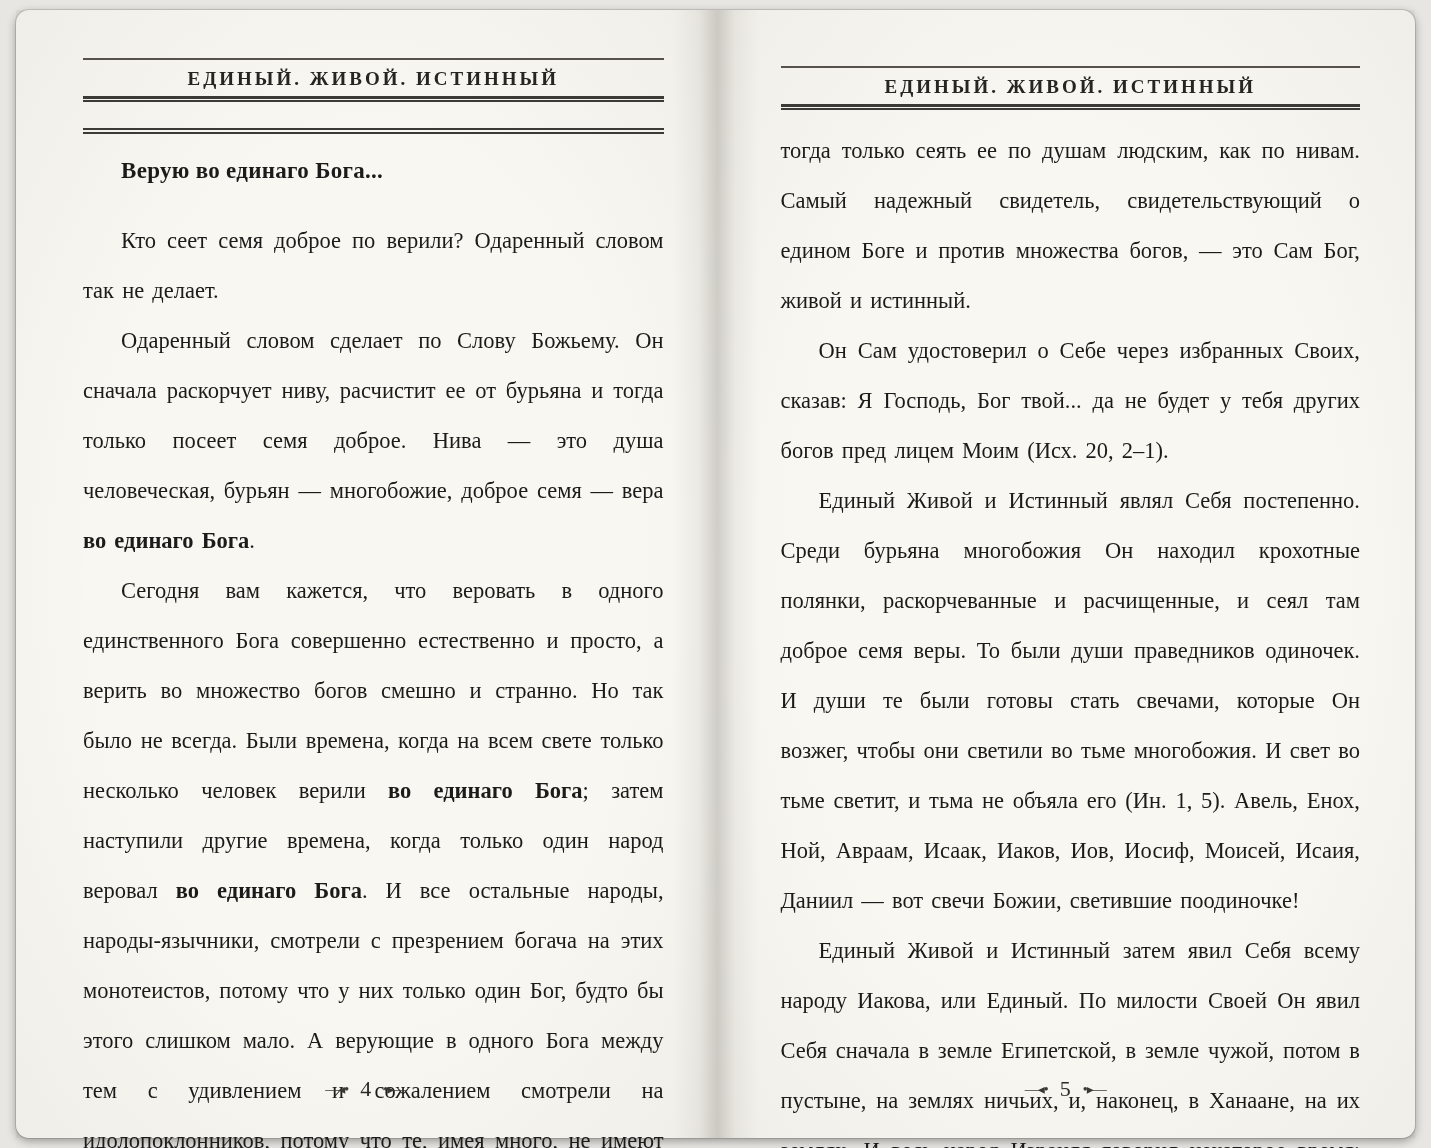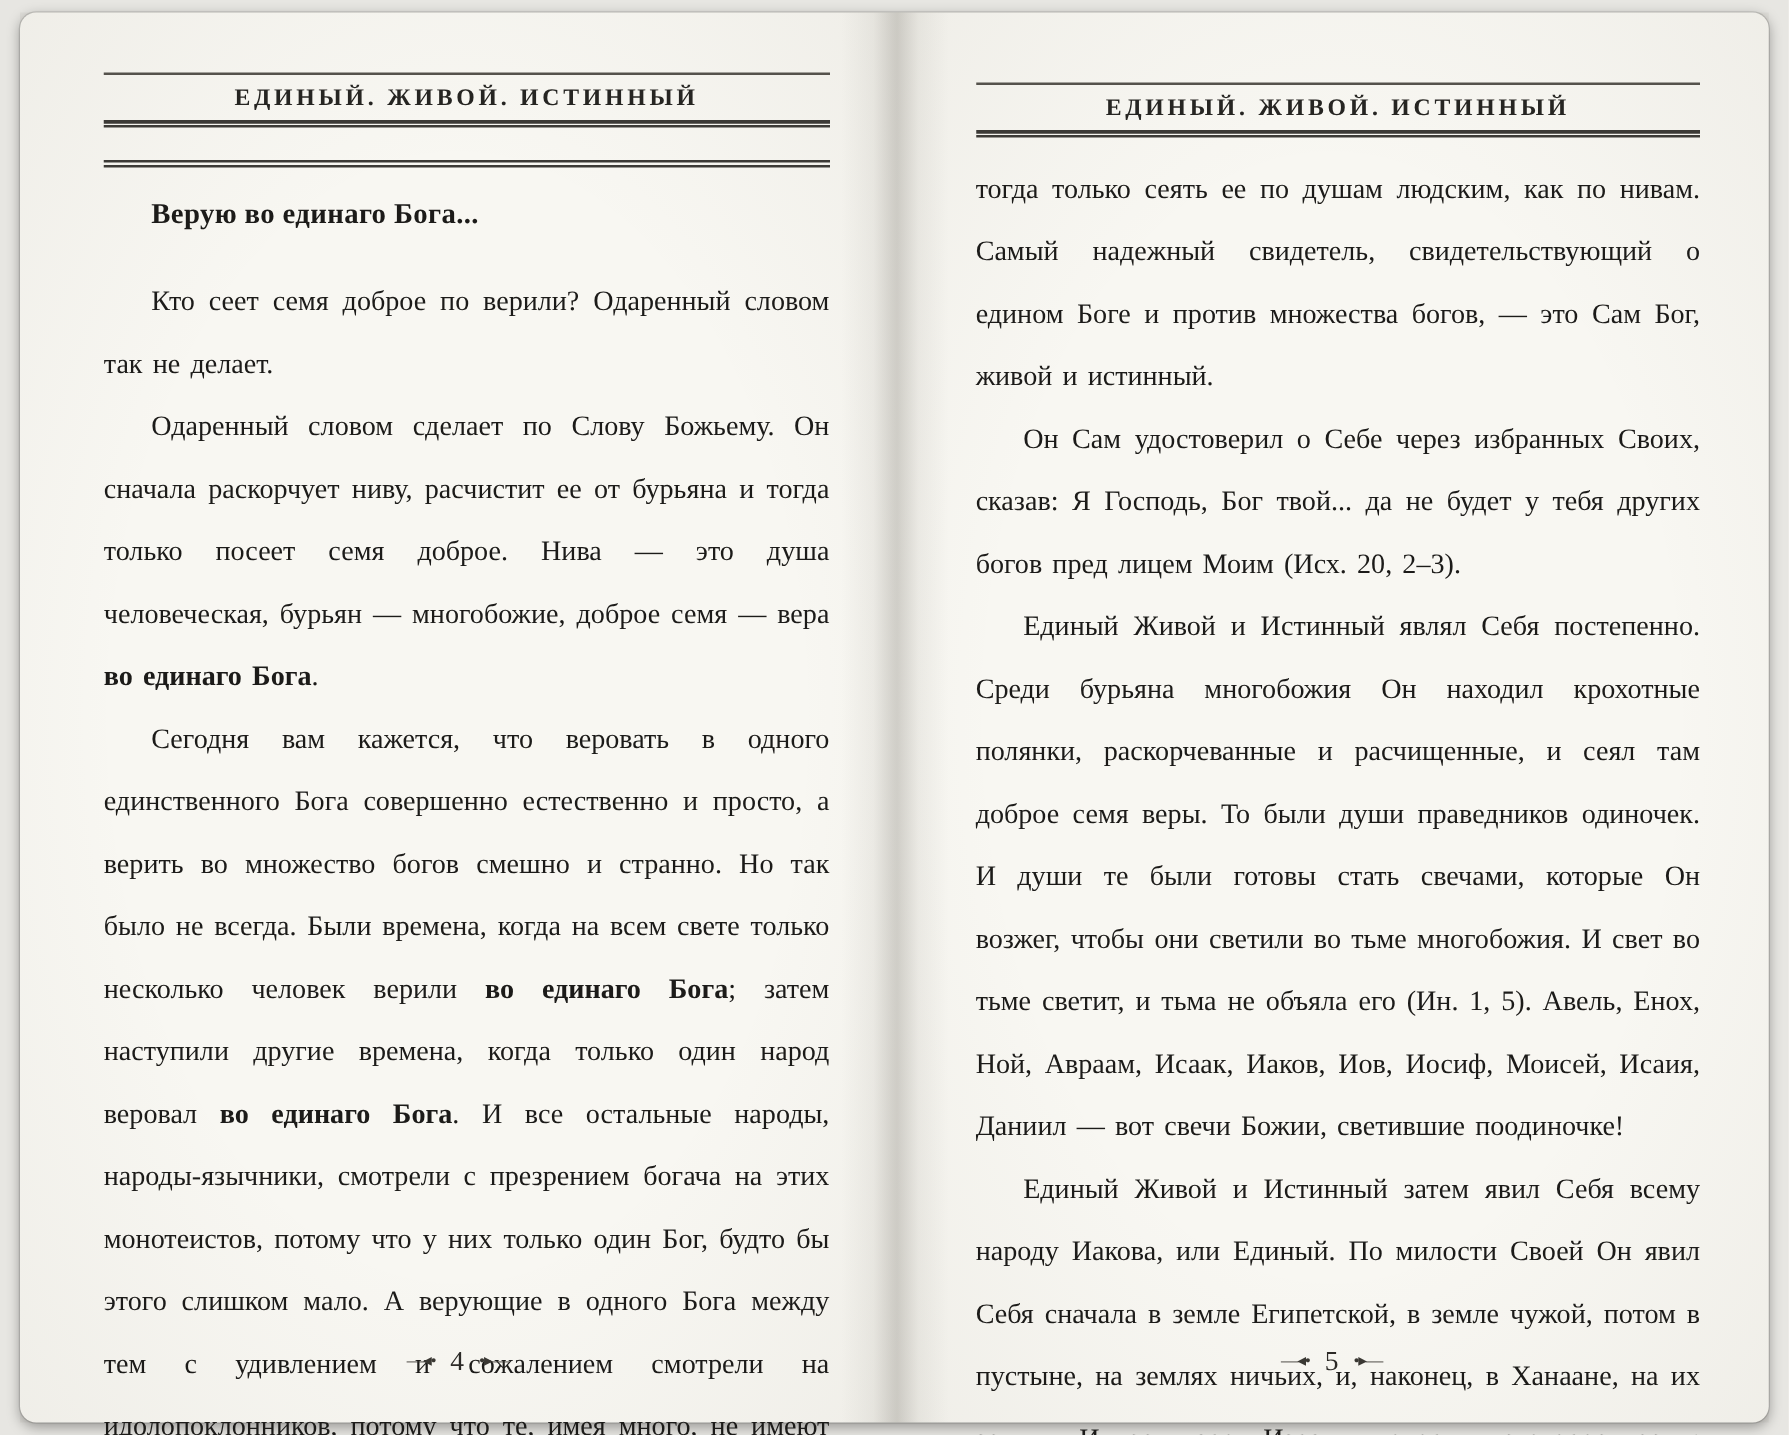--- a/index.html
+++ b/index.html
@@ -124,21 +124,21 @@
   </div>
 
   <div class="page page-right">
     <div class="page-header">
       <div class="rule-top"></div>
       <div class="header-text">ЕДИНЫЙ. ЖИВОЙ. ИСТИННЫЙ</div>
       <div class="rule-double"></div>
     </div>
     <div class="page-body">
         <p class="para no-indent"><span>тогда только сеять ее по душам людским, как по нивам. Самый надежный свидетель, свидетельствующий о едином Боге и против множества богов, — это Сам Бог, живой и истинный.</span></p>
-        <p class="para"><span>Он Сам удостоверил о Себе через избранных Своих, сказав: </span><span class="italic">Я Господь, Бог твой... да не будет у тебя других богов пред лицем Моим</span><span> (Исх. 20, 2–3).</span></p>
+        <p class="para"><span>Он Сам удостоверил о Себе через избранных Своих, сказав: </span><span class="italic">Я Господь, Бог твой... да не будет у тебя других богов пред лицем Моим</span><span> (Исх. 20, 2–1).</span></p>
         <p class="para"><span>Единый Живой и Истинный являл Себя постепенно. Среди бурьяна многобожия Он находил крохотные полянки, раскорчеванные и расчищенные, и сеял там доброе семя веры. То были души праведников одиночек. И души те были готовы стать свечами, которые Он возжег, чтобы они светили во тьме многобожия. </span><span class="italic">И свет во тьме светит, и тьма не объяла его</span><span> (Ин. 1, 5). Авель, Енох, Ной, Авраам, Исаак, Иаков, Иов, Иосиф, Моисей, Исаия, Даниил — вот свечи Божии, светившие поодиночке!</span></p>
         <p class="para"><span>Единый Живой и Истинный затем явил Себя всему народу Иакова, или Единый. По милости Своей Он явил Себя сначала в земле Египетской, в земле чужой, потом в пустыне, на землях ничьих, и, наконец, в Ханаане, на их землях. И весь народ Израиля говорил некоторое время: </span><span class="bold">Своих во единаго Бога.</span></p>
       </div>
     <div class="page-footer">
       <span class="orn">—◂•</span>
       <span class="pagenum">5</span>
       <span class="orn">•▸—</span>
     </div>
   </div>
 

